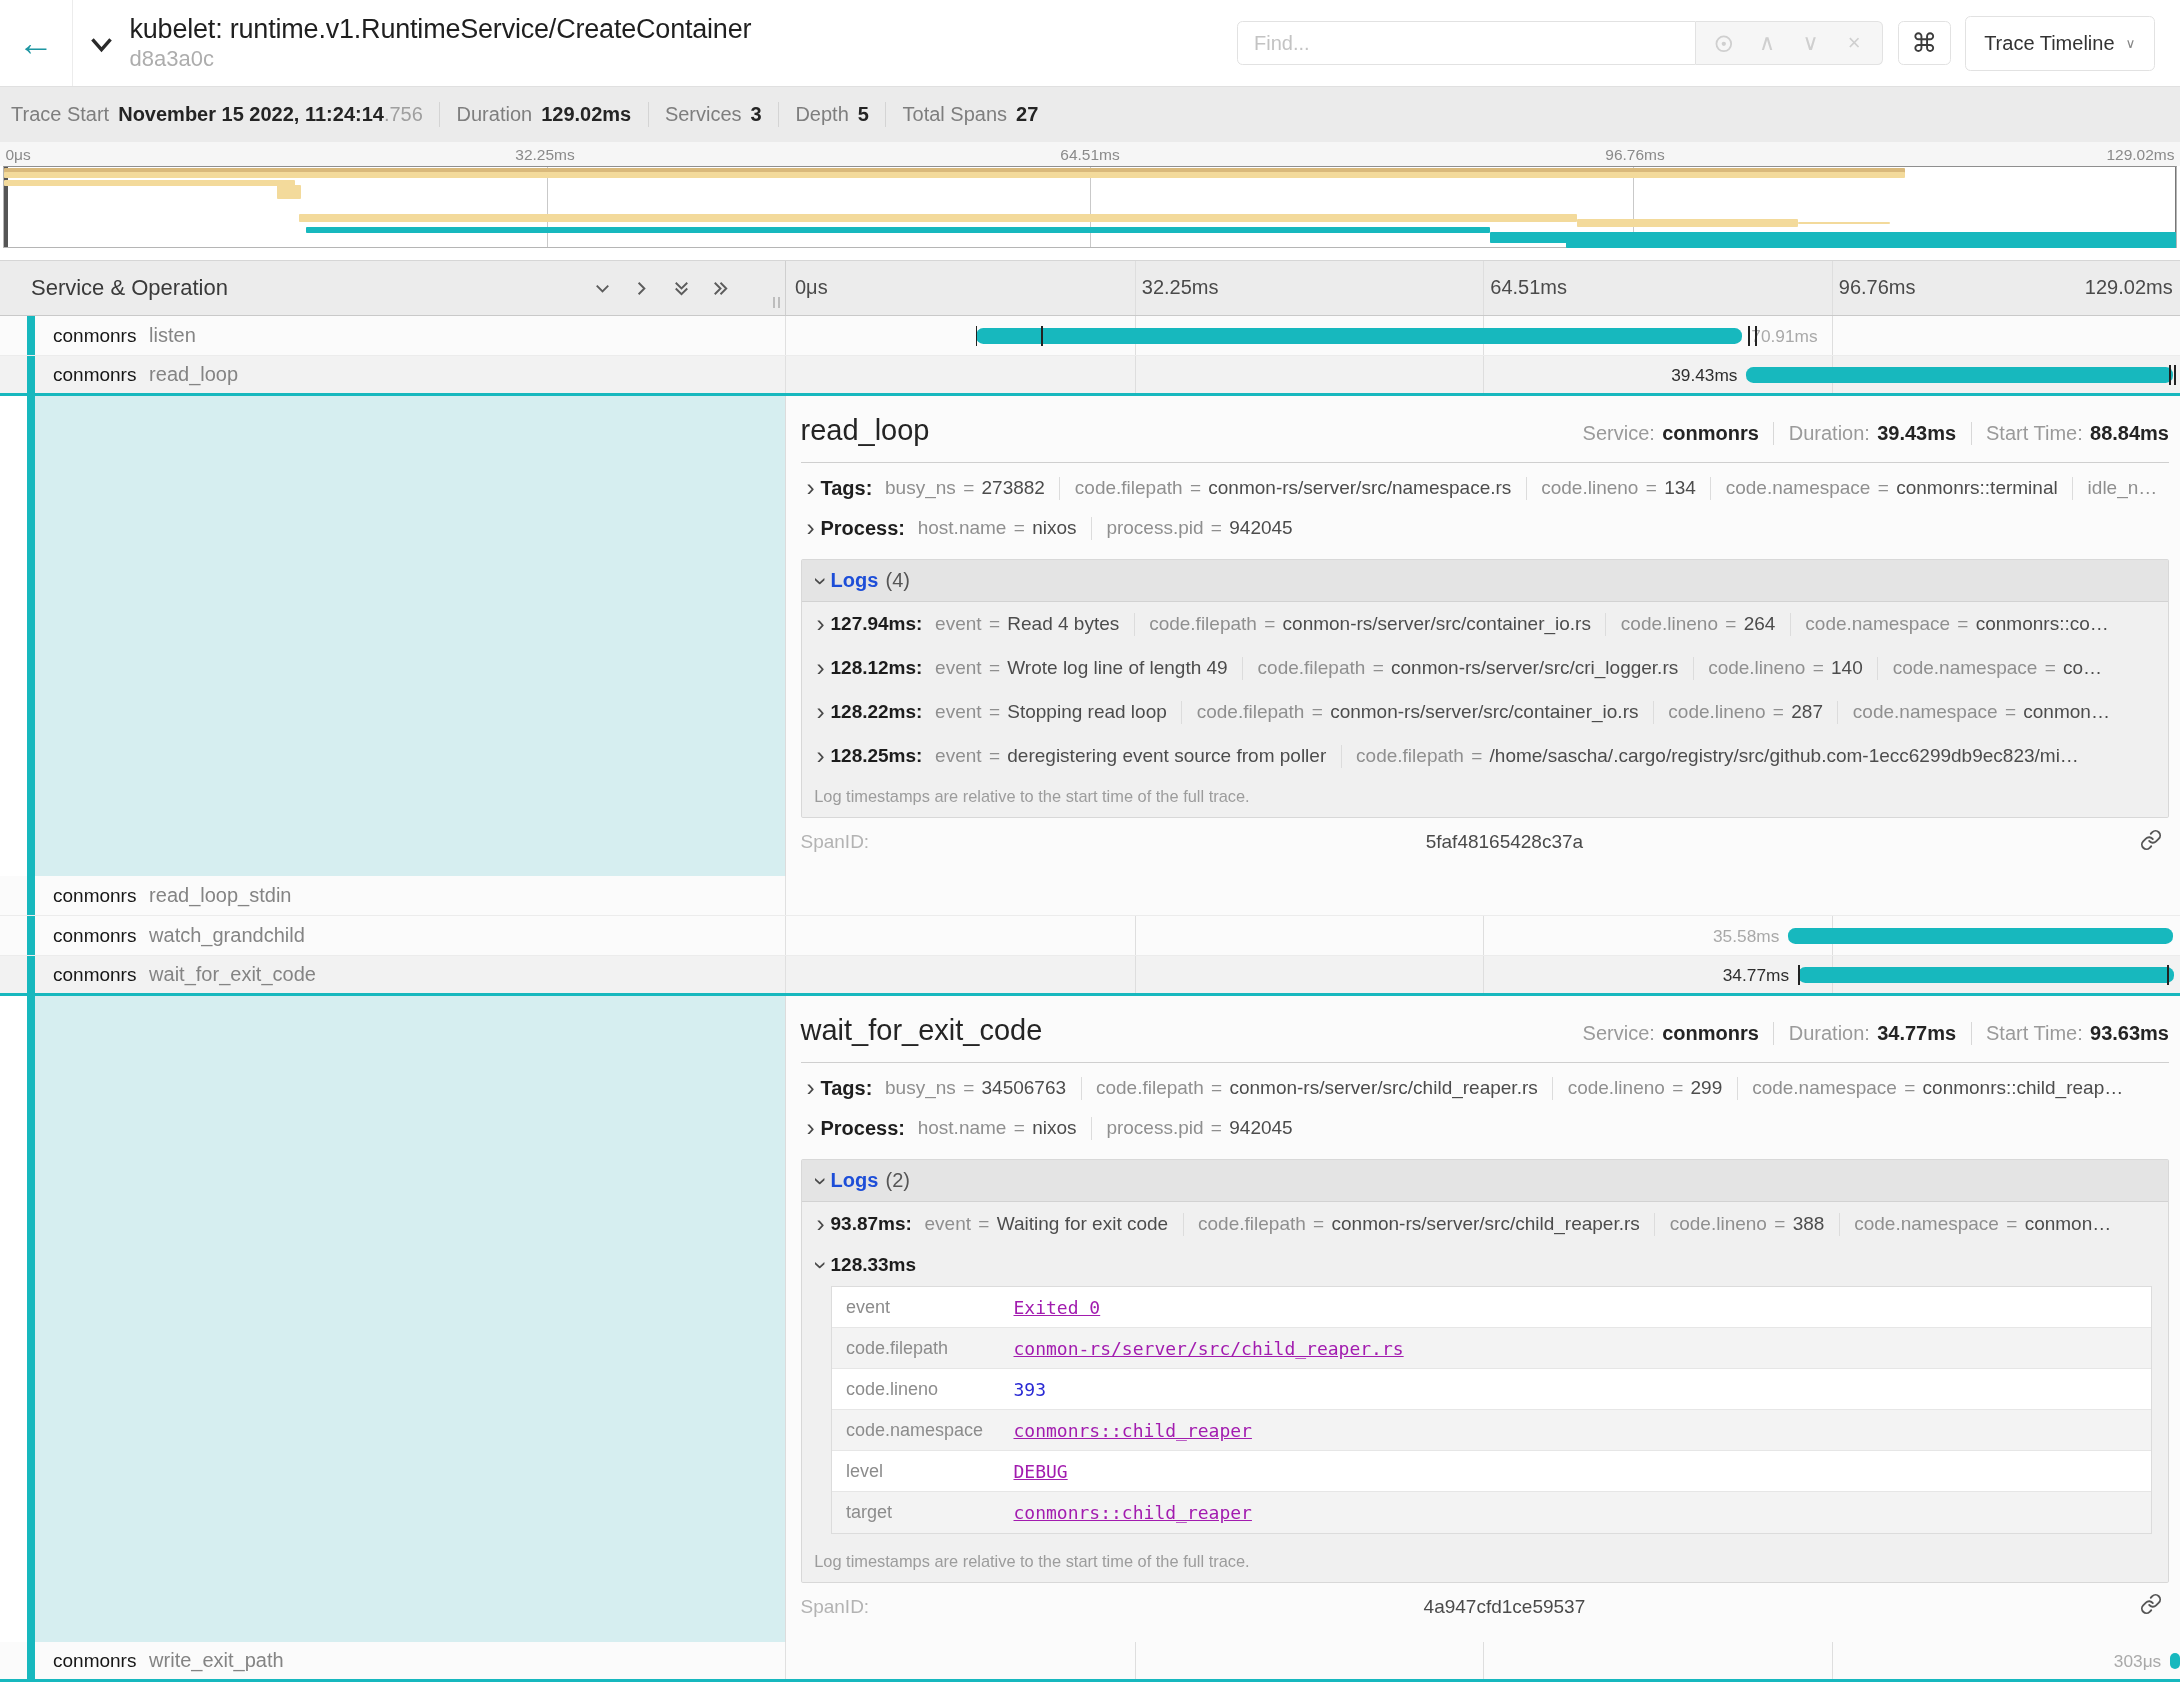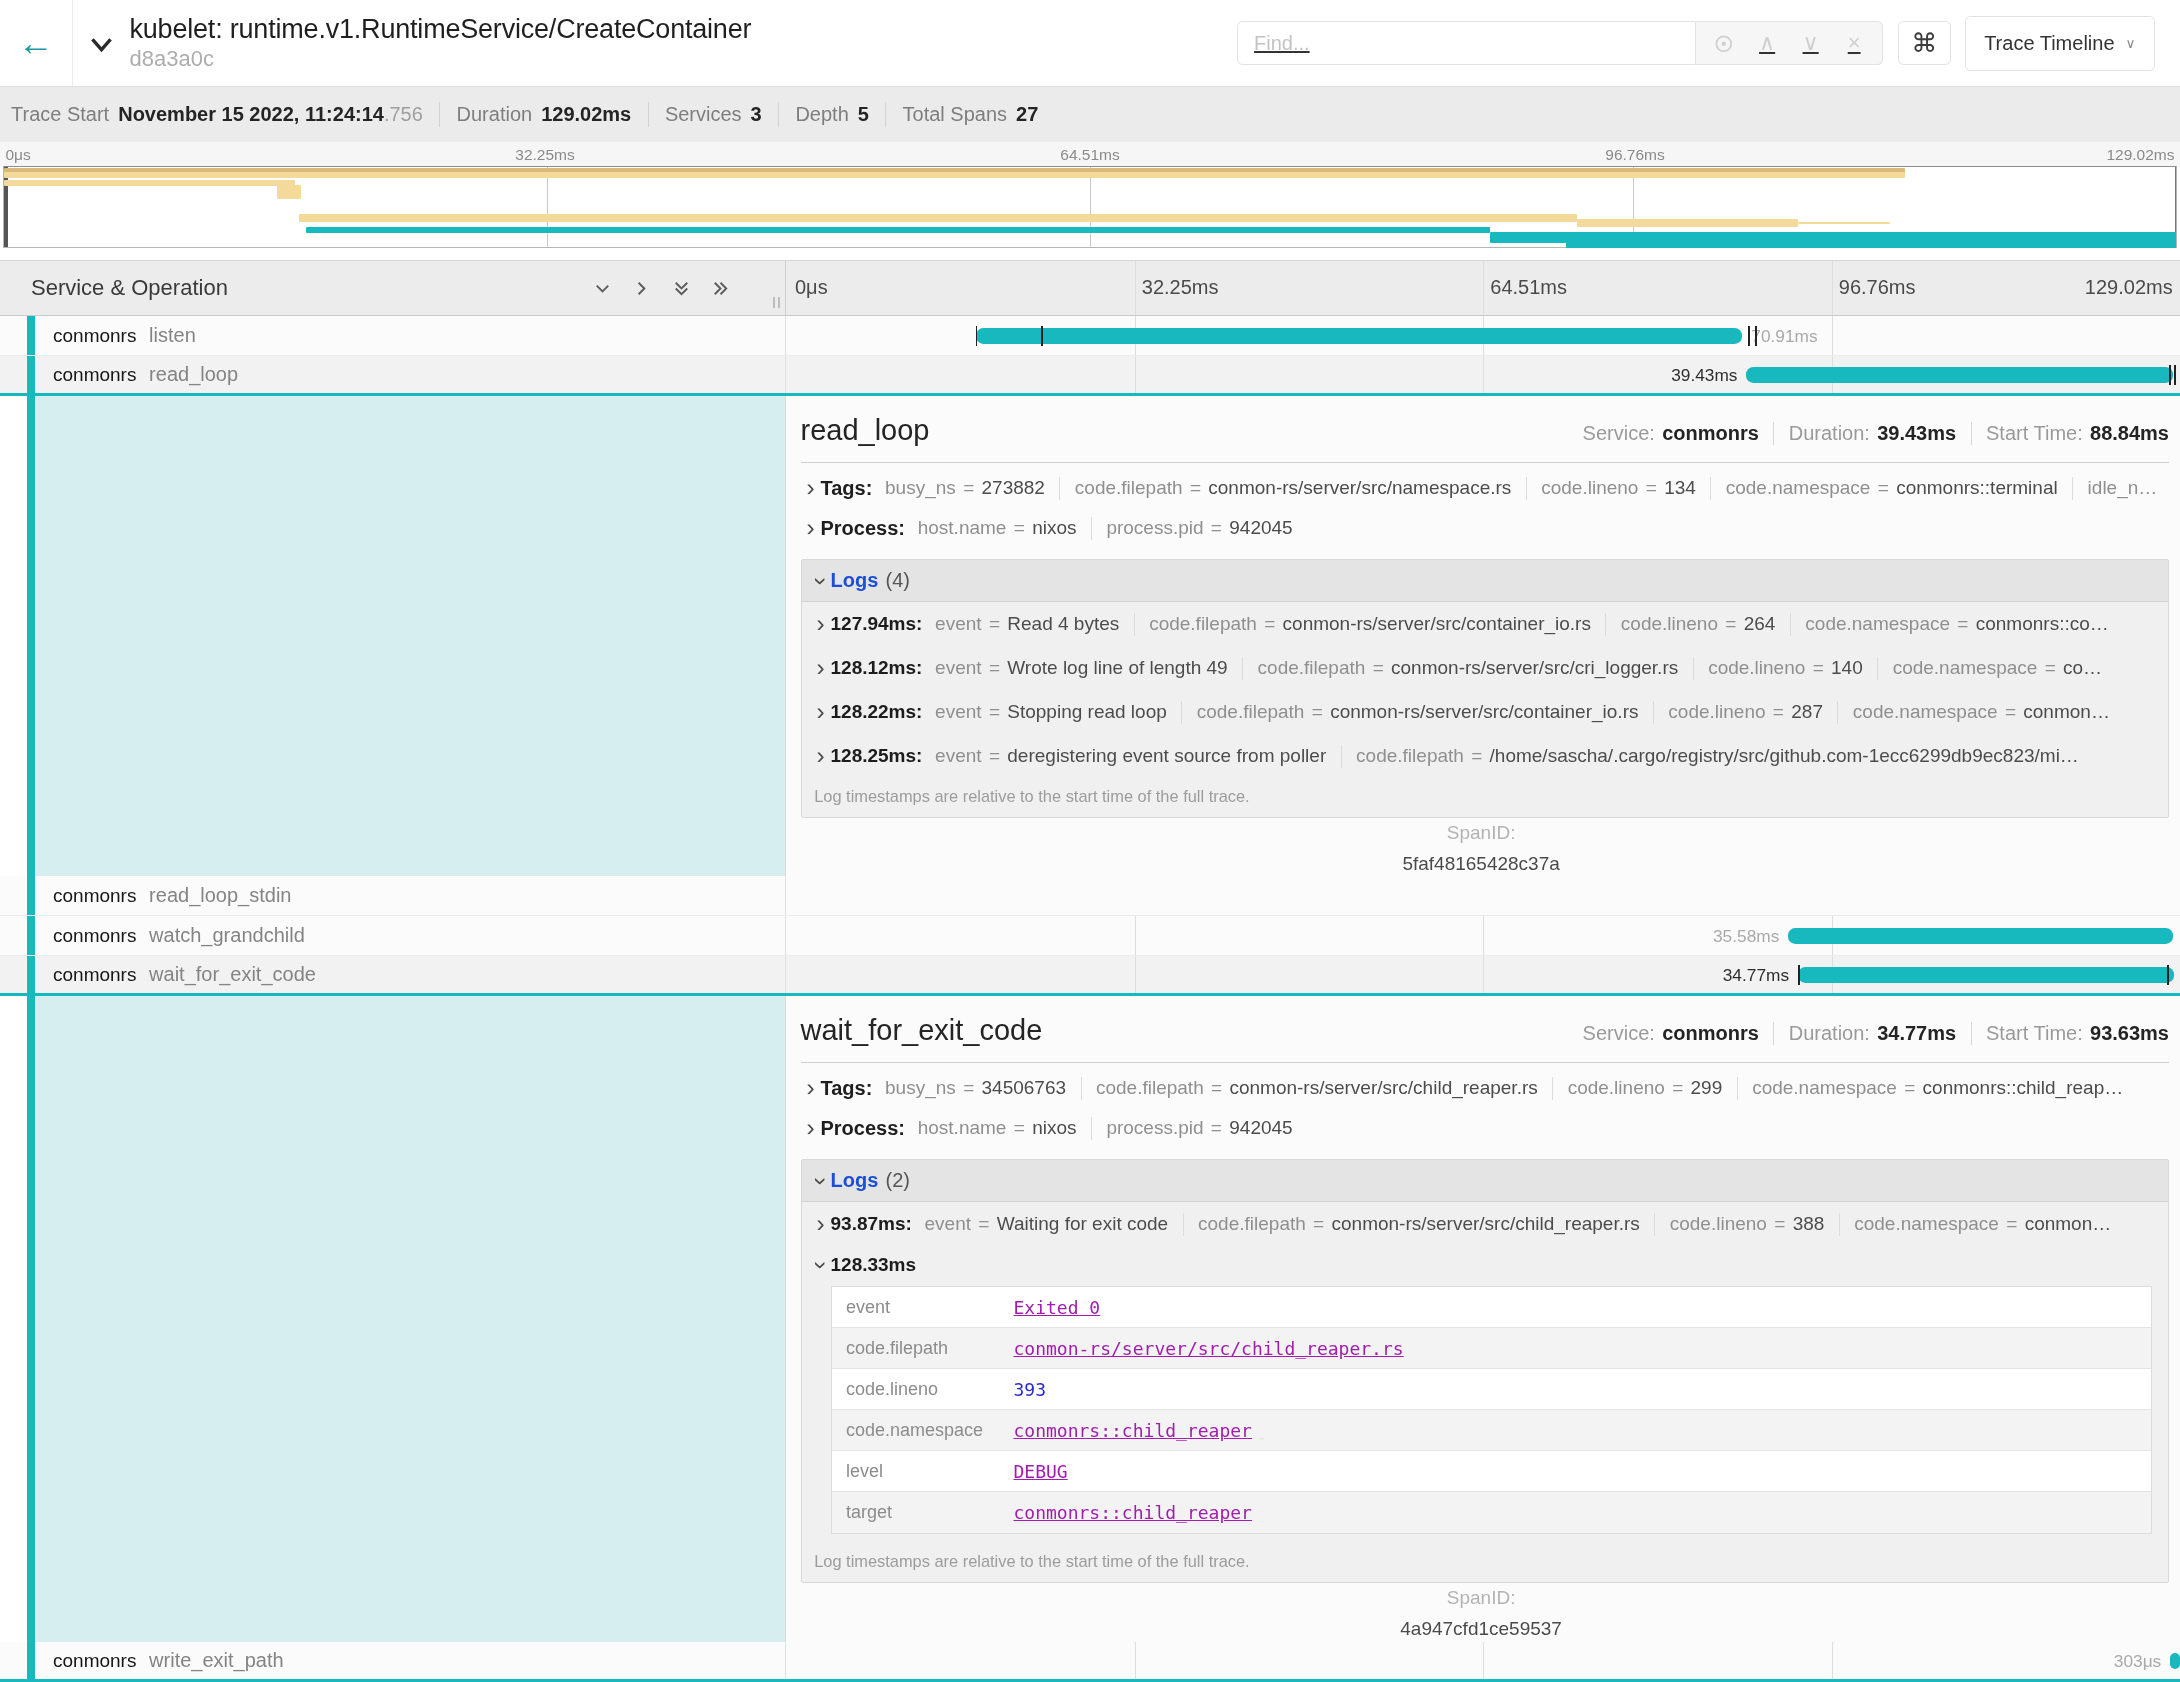--- a/index.html
+++ b/index.html
@@ -8,21 +8,21 @@
 
   
   .app-header { height:86px; background:#fff; display:flex; align-items:center; position:relative; }
   .back-btn { width:73px; height:86px; display:flex; align-items:center; justify-content:center;
     font-size:36px; color:#1d96a2; cursor:pointer; border-right:0.9px solid #ececec; }
   .title-chevron { margin:5.5px 5.5px 0 12.7px; color:#2b2b2b; }
   .title-wrap { margin-left:7.3px; }
   .trace-title { font-size:27px; font-weight:500; color:#1f1f1f; letter-spacing:-0.2px; }
   .trace-id { font-size:22px; color:#adadad; margin-top:1px; }
   .header-right { position:absolute; right:25.5px; top:0; height:86px; display:flex; align-items:center; gap:14.5px; }
-  .find-wrap { display:flex; height:44px;text-decoration:underline; }
+  .find-wrap { display:flex; height:44px; }
   .find-input { width:459px; height:44px; border:0.9px solid #e2e2e2; border-radius:5.5px 0 0 5.5px;
     padding:0 16.4px; font-size:20px; color:#444; outline:none; font-family:"Liberation Sans",sans-serif; }
   .find-input::placeholder { color:#c3c3c3; }
   .find-tools { display:flex; align-items:center; background:#f6f6f6; border:0.9px solid #e2e2e2;
     border-left:none; border-radius:0 5.5px 5.5px 0; padding:0 9px; gap:5.5px; }
   .ftool { width:38px; text-align:center; color:#cfcfcf; font-size:22px; }
   .sq-btn { height:44px; min-width:53px; background:#fff; border:0.9px solid #e2e2e2; border-radius:5.5px;
     display:flex; align-items:center; justify-content:center; font-size:26px; color:#3c3c3c; cursor:pointer; }
   .view-btn { height:55px; background:#fff; border:0.9px solid #e2e2e2; border-radius:5.5px; padding:0 18px;
     display:flex; align-items:center; gap:11px; font-size:20px; color:#333; cursor:pointer; }
@@ -104,21 +104,21 @@
   .logs-note { font-size:16.4px; color:#9c9c9c; padding:9px 0 11px 12.7px; }
   .explog-head { display:flex; align-items:center; height:38px; padding-left:9px; font-size:19px; }
   .kv-table { margin:1.8px 16.4px 9px 29px; border:0.9px solid #dcdcdc; background:#fff; }
   .kv-row { display:flex; min-height:41px; align-items:center; border-bottom:0.9px solid #e6e6e6; font-size:18px; }
   .kv-row:last-child { border-bottom:none; }
   .kv-row.alt { background:#f3f3f3; }
   .kv-k { width:182px; padding-left:14.5px; color:#8c8c8c; flex:none; }
   .kv-v { font-family:"DejaVu Sans Mono", monospace; }
   .kv-v.string { color:#a21caf;text-decoration:underline; } .kv-v.number { color:#2929d4; }
   .spanid-row { display:flex; justify-content:space-between; align-items:center; height:40px; margin-top:3.6px;
-    font-size:19px; color:#b3b3b3; padding-right:7.3px; gap:9px;flex-direction:column; }
+    font-size:19px; color:#b3b3b3; padding-right:7.3px; gap:9px; }
   .spanid-row .sid { color:#4a4a4a; }
   .spanid-row svg { color:#555; }
 </style>
 </head>
 <body>
 
 <div class="app-header">
   <div class="back-btn">
       <span>←</span>
     </div>

